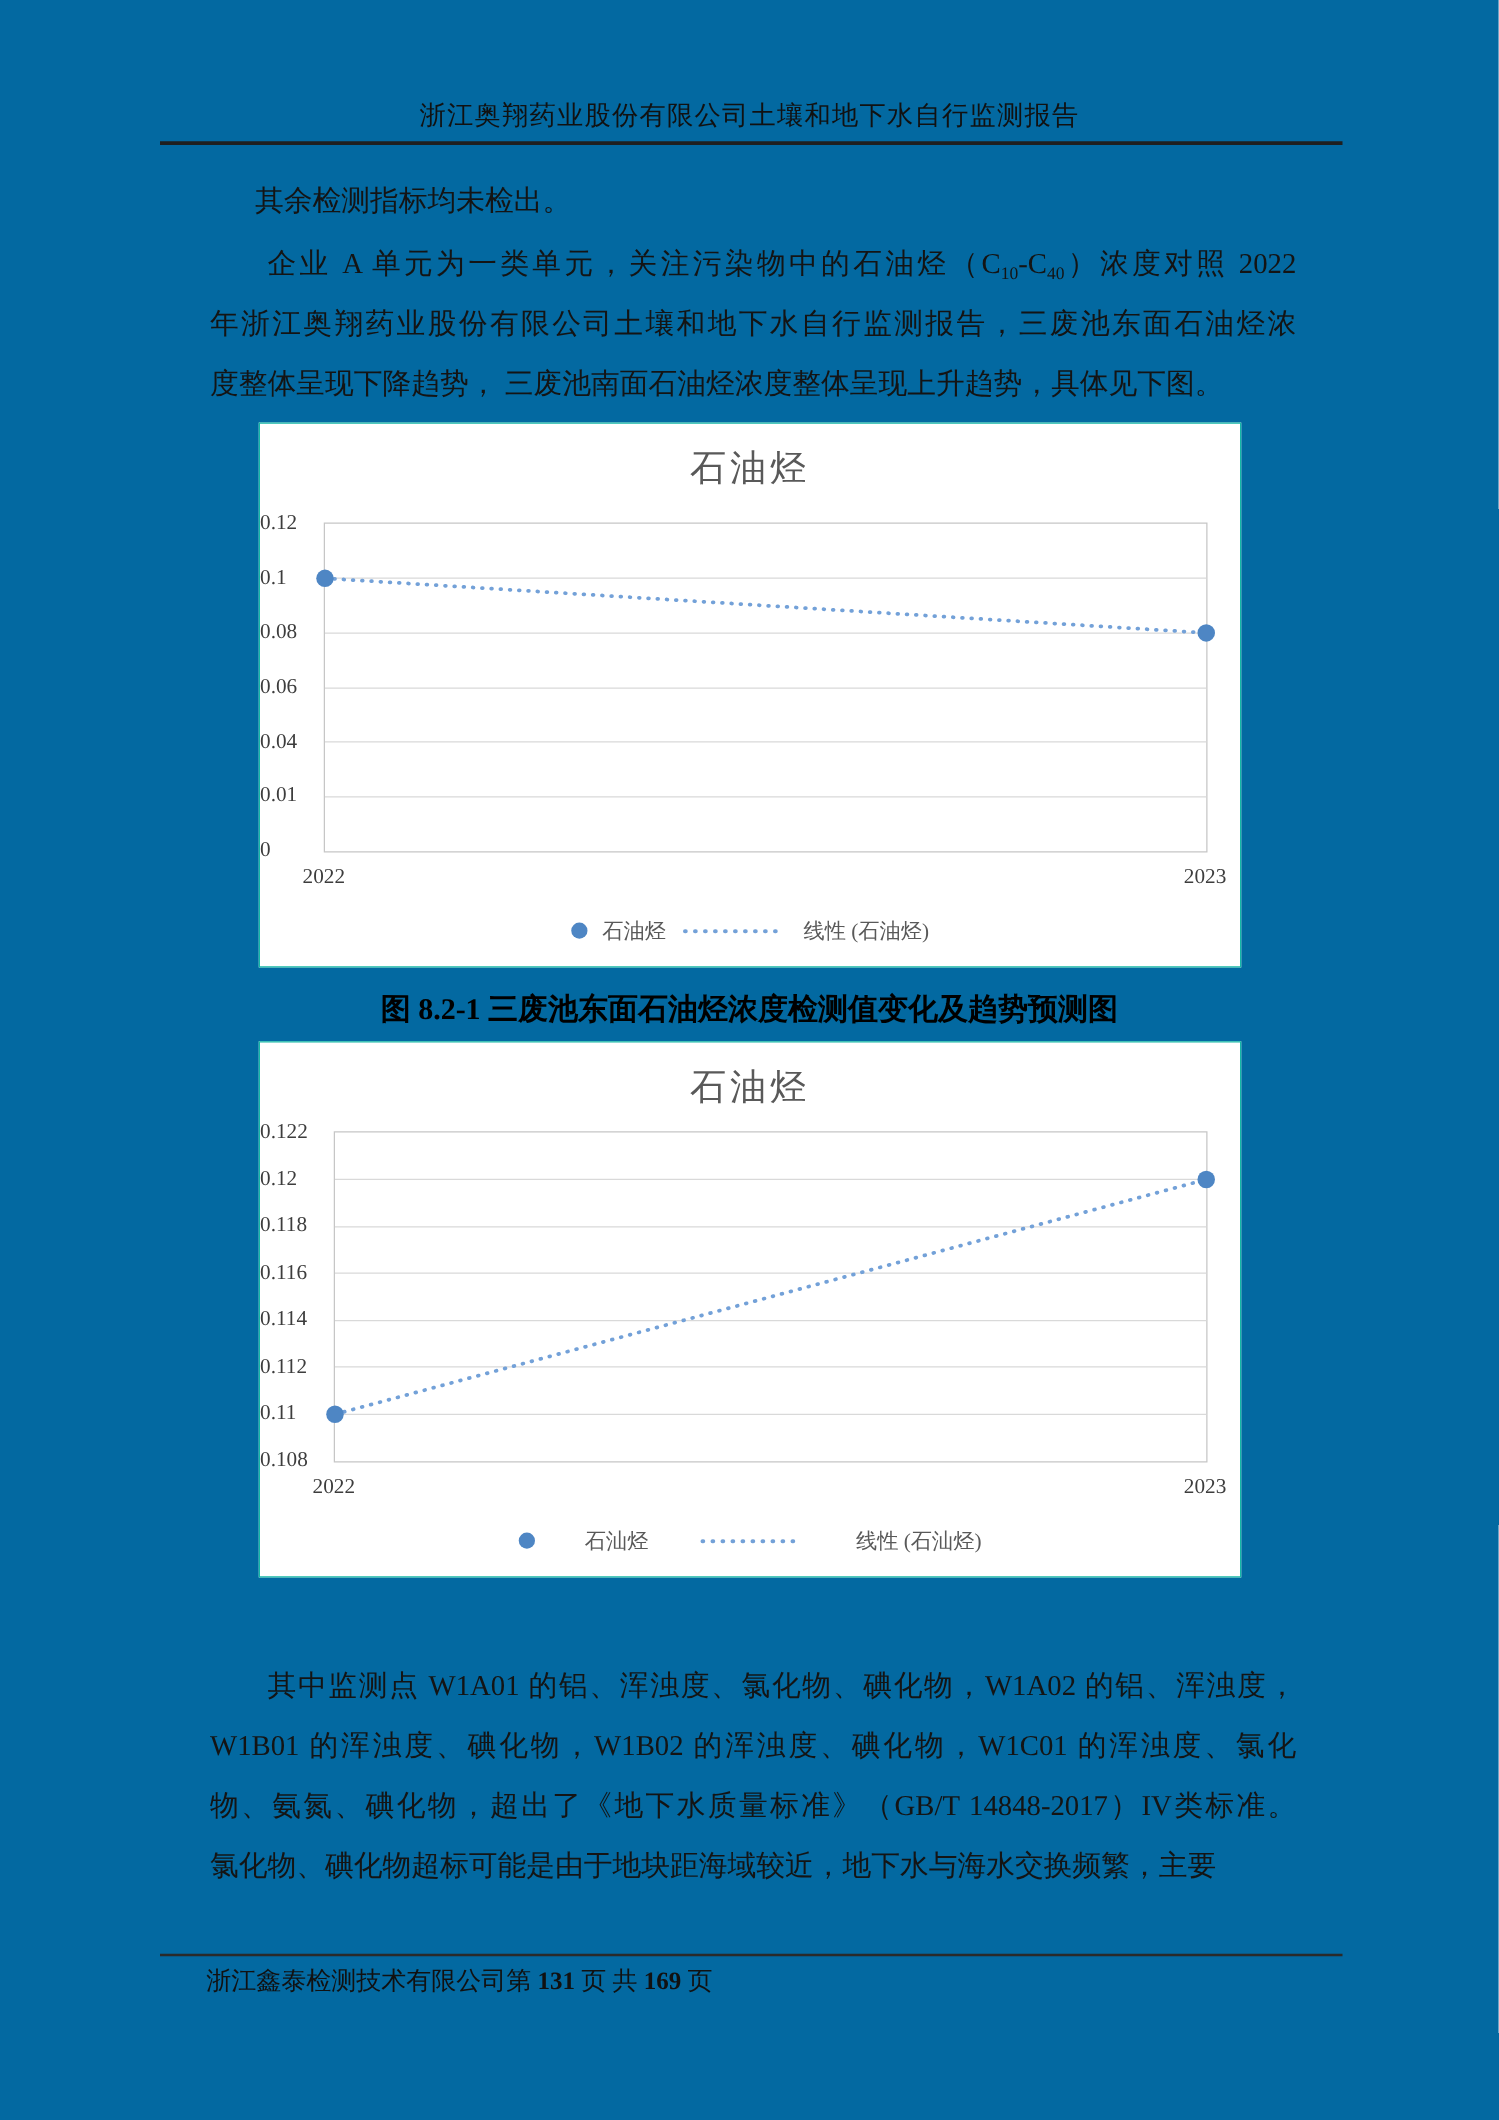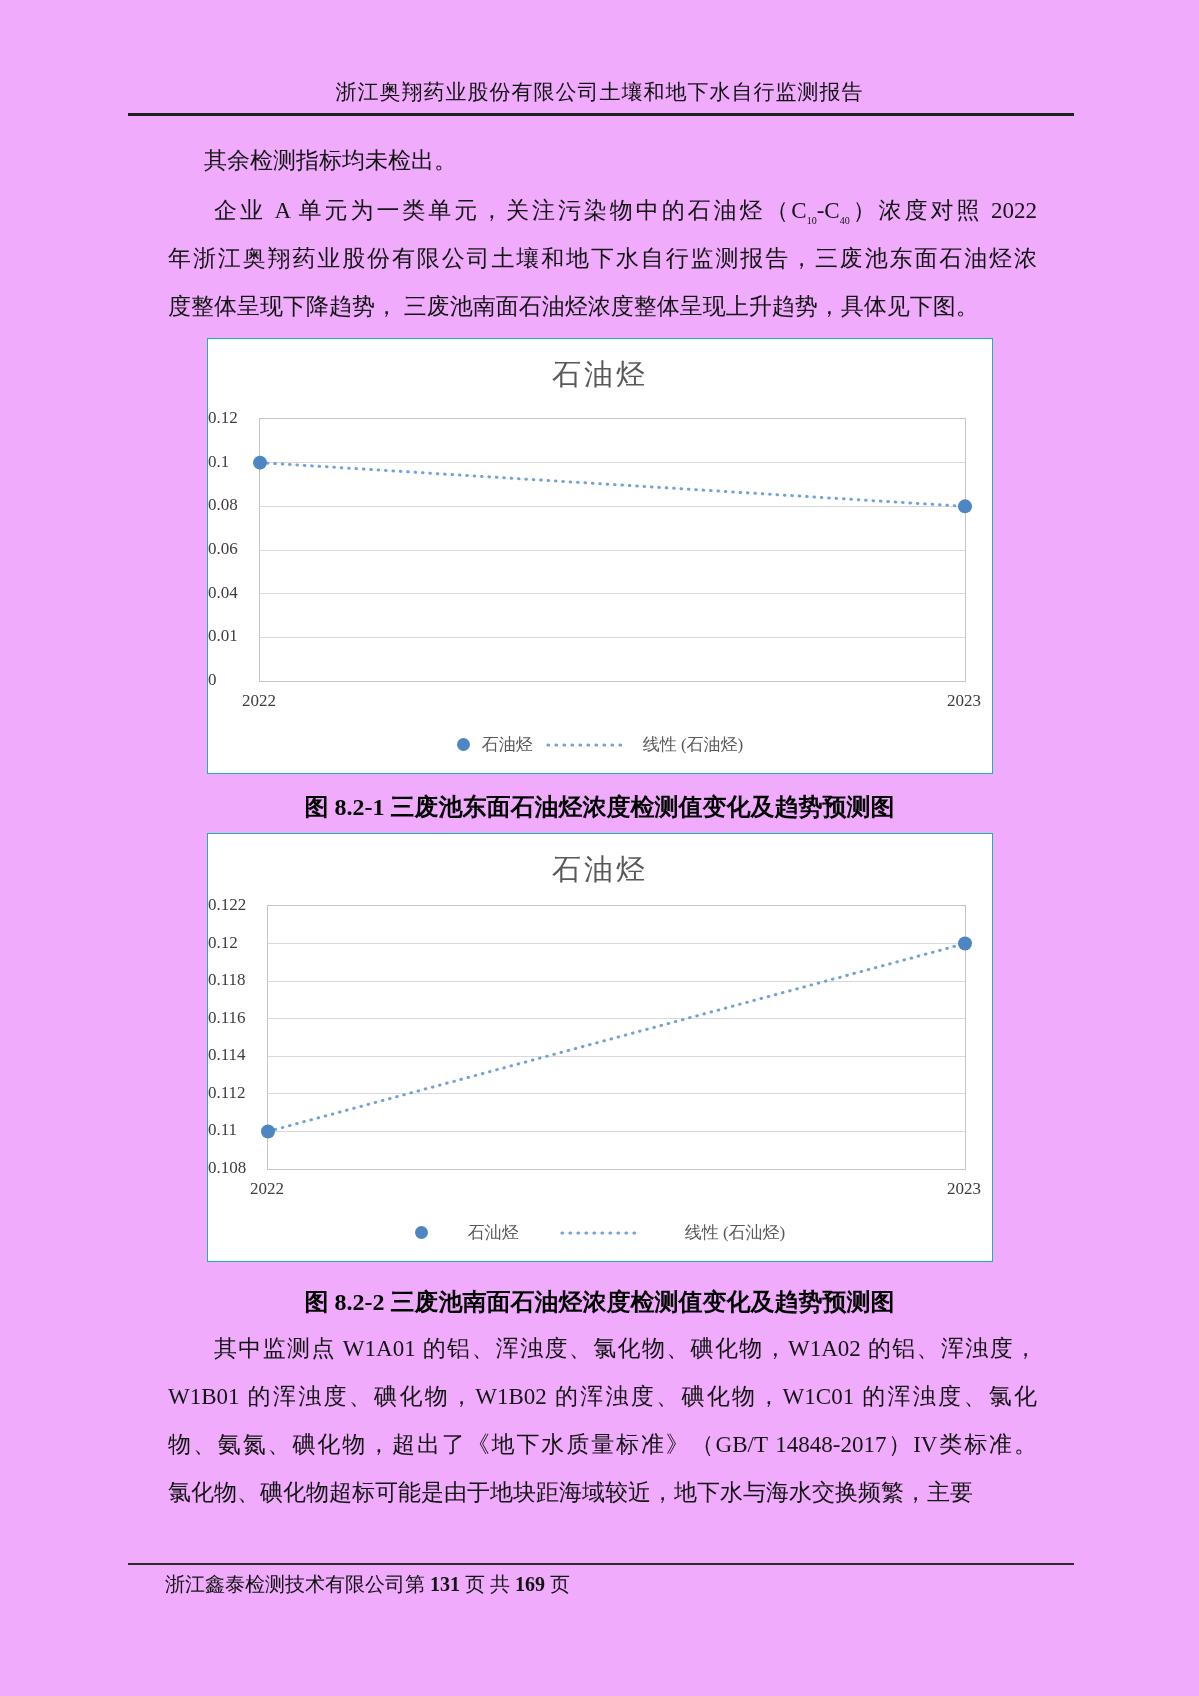--- a/index.html
+++ b/index.html
@@ -1,29 +1,29 @@
 <!DOCTYPE html>
 <html><head>
 <meta charset="utf-8">
 <style>
   html,body{margin:0;padding:0;background:#ffffff;}
   #page{
-    position:relative;width:1199px;height:1696px;margin:0 auto;background:#f0abfc;
+    position:relative;width:1199px;height:1696px;margin:0 auto;background:#0369a1;
     font-family:"Liberation Serif","DejaVu Serif",serif;color:#1a1a1a;overflow:hidden;
   }
   
   .header-title{position:absolute;top:78px;left:0;width:100%;text-align:center;
     font-size:21px;letter-spacing:1px;color:#111;}
   .header-rule{position:absolute;top:113px;left:128px;width:946px;height:3px;background:#1f1f1f;}
   
   .bline{position:absolute;left:168px;width:869px;font-size:23px;line-height:30px;
     text-align:justify;text-align-last:justify;white-space:nowrap;color:#141414;}
   .bline.lastline{text-align-last:left;}
   .indent{padding-left:46px;}
-  sub{font-size:10px;}
+  sub{font-size:14px;}
   
   .chart-frame{position:absolute;left:207px;width:784px;background:#ffffff;
     border:1px solid #14b8a6;}
   #chart1{top:338px;height:434px;}
   #chart2{top:833px;height:427px;}
   .chart-title{position:absolute;top:16px;left:0;width:100%;text-align:center;
     font-size:29px;color:#595959;letter-spacing:3px;}
   .plot{position:absolute;border:1px solid #c6c6c6;background:#ffffff;}
   #chart1 .plot{left:51px;top:79px;width:705px;height:262px;}
   #chart2 .plot{left:59px;top:71px;width:697px;height:263px;}
@@ -133,21 +133,20 @@
   <div class="ytick" style="left: 0px; width: 49px; top: 61px;">0.122</div>
       <div class="ytick" style="left: 0px; width: 49px; top: 98.5714px;">0.12</div>
       <div class="ytick" style="left: 0px; width: 49px; top: 136.143px;">0.118</div>
       <div class="ytick" style="left: 0px; width: 49px; top: 173.714px;">0.116</div>
       <div class="ytick" style="left: 0px; width: 49px; top: 211.286px;">0.114</div>
       <div class="ytick" style="left: 0px; width: 49px; top: 248.857px;">0.112</div>
       <div class="ytick" style="left: 0px; width: 49px; top: 286.429px;">0.11</div>
       <div class="ytick" style="left: 0px; width: 49px; top: 324px;">0.108</div>
     </div>
 
-  <div id="caption2" class="caption">图 8.2-2 三废池南面石油烃浓度检测值变化及趋势预测图</div>
 
   <div class="bline" style="top:1334px;"><span class="indent">其中监测点 W1A01 的铝、浑浊度、氯化物、碘化物，W1A02 的铝、浑浊度，</span></div>
   <div class="bline" style="top:1382px;">W1B01 的浑浊度、碘化物，W1B02 的浑浊度、碘化物，W1C01 的浑浊度、氯化</div>
   <div class="bline" style="top:1430px;">物、氨氮、碘化物，超出了《地下水质量标准》（GB/T 14848-2017）IV类标准。</div>
   <div class="bline lastline" style="top:1478px;">氯化物、碘化物超标可能是由于地块距海域较近，地下水与海水交换频繁，主要</div>
 
   <div class="footer-rule"></div>
   <div class="footer-row">
     <span>浙江鑫泰检测技术有限公司</span>
     <span><span>第 </span><span class="pagenum">131</span><span> 页 共 </span><span class="pagenum">169</span><span> 页</span></span>

